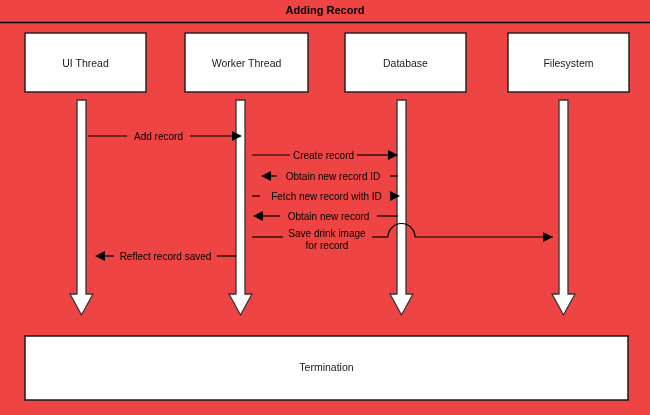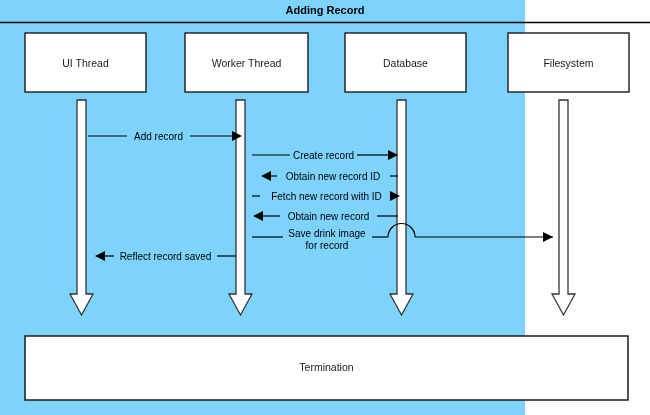--- a/index.html
+++ b/index.html
@@ -8,23 +8,23 @@
     background: #ffffff;
   }
   body {
     width: 650px;
     height: 415px;
     font-family: "Liberation Sans", sans-serif;
     overflow: hidden;
   }
   #diagram-root {
     position: relative;
-    width: 525px;
+    width: 650px;
     height: 415px;
-    background: #7dd3fc;
+    background: #ef4444;
   }
   svg#sequence-diagram {
     display: block;
     width: 650px;
     height: 415px;
   }
   .diagram-title {
     font-family: "Liberation Sans", sans-serif;
     font-size: 11px;
     font-weight: bold;

